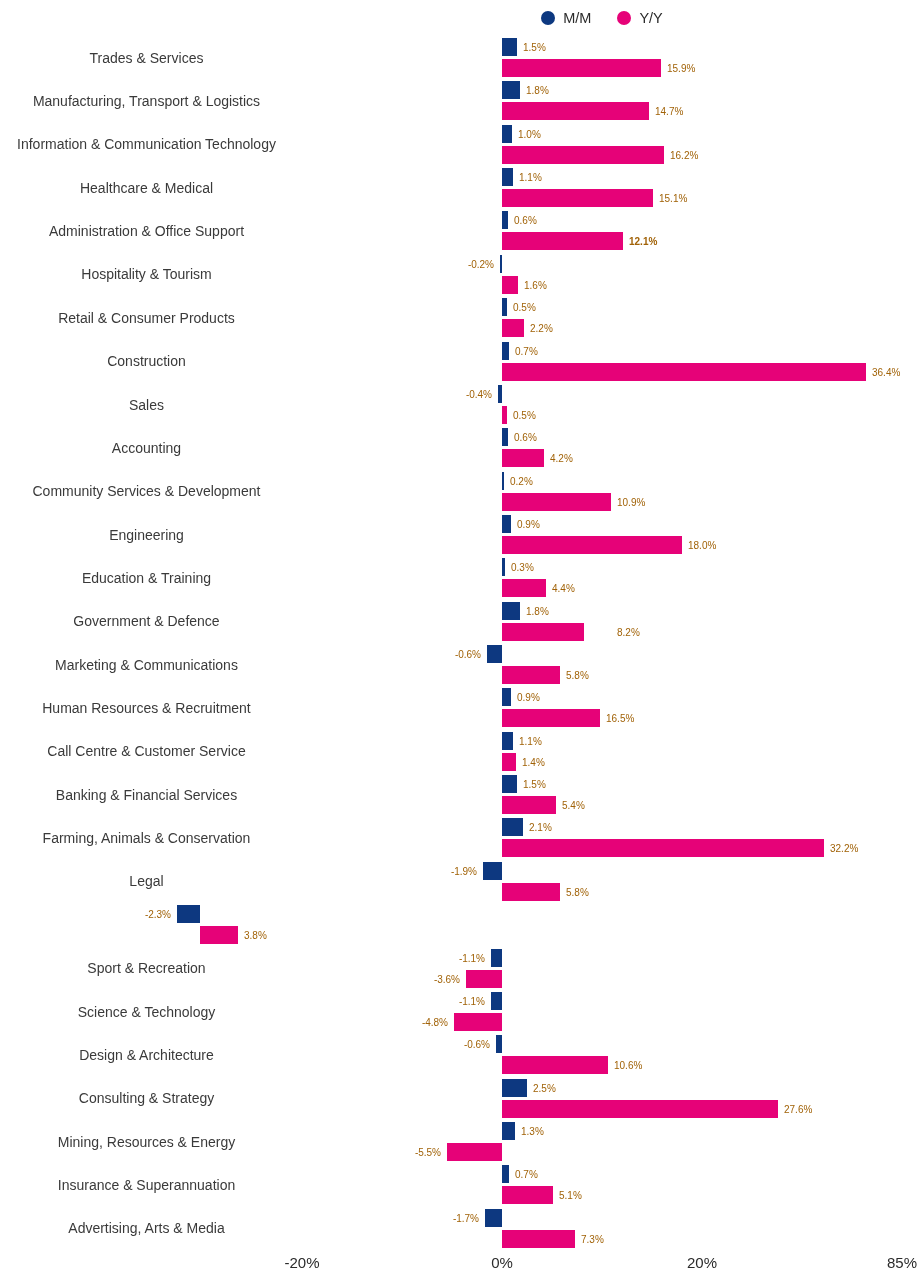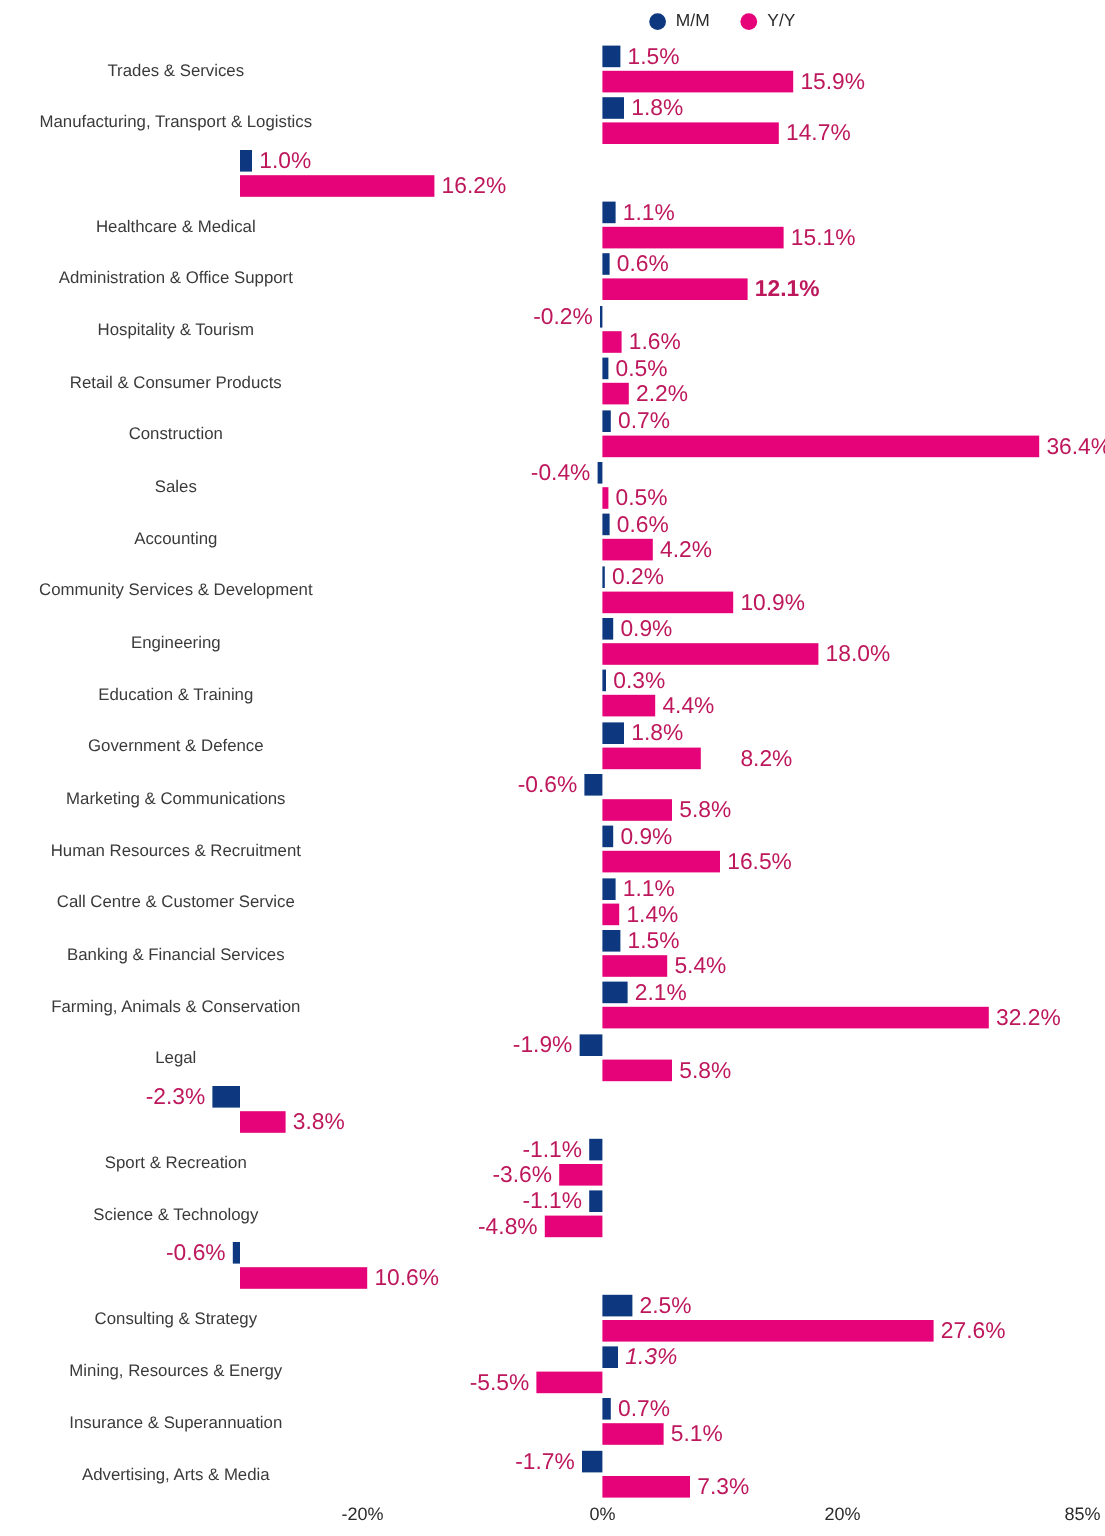--- a/index.html
+++ b/index.html
@@ -15,21 +15,21 @@
   
   .rows{position:absolute;top:36px;left:0;width:921px;height:1214px;
         display:flex;flex-direction:column;}
   .row{flex:1 1 0;display:flex;align-items:center;}
   .cat-label{width:302px;box-sizing:border-box;padding-right:9px;text-align:center;
              font-size:14px;color:#3a3a3a;line-height:1.15;}
   .plot{position:relative;width:600px;height:100%;}
   .bar{position:absolute;height:18px;}
   .bar-mm{top:2px;}
   .bar-yy{top:23px;}
-  .val{position:absolute;height:18px;line-height:19px;font-size:19px;color:#be185d;
+  .val{position:absolute;height:18px;line-height:19px;font-size:10px;color:#a16207;
        white-space:nowrap;}
   .val-mm{top:2px;}
   .val-yy{top:23px;}
 
   
   .xaxis{position:absolute;left:302px;top:1250px;width:600px;height:30px;}
   .tick{position:absolute;top:4px;transform:translateX(-50%);font-size:15px;color:#2b2b2b;}
 </style>
 </head>
 <body>
@@ -62,20 +62,21 @@
       <div class="cat-label">Manufacturing, Transport &amp; Logistics</div>
       <div class="plot">
         <div class="bar bar-mm" style="width: 18px; background: rgb(13, 56, 128); left: 200px;"></div>
         <div class="val val-mm" style="left: 224px;">1.8%</div>
         <div class="bar bar-yy" style="width: 147px; background: rgb(230, 2, 120); left: 200px;"></div>
         <div class="val val-yy" style="left: 353px;">14.7%</div>
       </div>
     </div>
 
     <div class="row">
+      <div class="cat-label">Information &amp; Communication Technology</div>
       <div class="plot">
         <div class="bar bar-mm" style="width: 10px; background: rgb(13, 56, 128); left: 200px;"></div>
         <div class="val val-mm" style="left: 216px;">1.0%</div>
         <div class="bar bar-yy" style="width: 162px; background: rgb(230, 2, 120); left: 200px;"></div>
         <div class="val val-yy" style="left: 368px;">16.2%</div>
       </div>
     </div>
 
     <div class="row">
       <div class="cat-label">Healthcare &amp; Medical</div>
@@ -270,20 +271,21 @@
       <div class="cat-label">Science &amp; Technology</div>
       <div class="plot">
         <div class="bar bar-mm" style="width: 11px; background: rgb(13, 56, 128); left: 189px;"></div>
         <div class="val val-mm" style="right: 417px;">-1.1%</div>
         <div class="bar bar-yy" style="width: 48px; background: rgb(230, 2, 120); left: 152px;"></div>
         <div class="val val-yy" style="right: 454px;">-4.8%</div>
       </div>
     </div>
 
     <div class="row">
+      <div class="cat-label">Design &amp; Architecture</div>
       <div class="plot">
         <div class="bar bar-mm" style="width: 6px; background: rgb(13, 56, 128); left: 194px;"></div>
         <div class="val val-mm" style="right: 412px;">-0.6%</div>
         <div class="bar bar-yy" style="width: 106px; background: rgb(230, 2, 120); left: 200px;"></div>
         <div class="val val-yy" style="left: 312px;">10.6%</div>
       </div>
     </div>
 
     <div class="row">
       <div class="cat-label">Consulting &amp; Strategy</div>
@@ -292,21 +294,21 @@
         <div class="val val-mm" style="left: 231px;">2.5%</div>
         <div class="bar bar-yy" style="width: 276px; background: rgb(230, 2, 120); left: 200px;"></div>
         <div class="val val-yy" style="left: 482px;">27.6%</div>
       </div>
     </div>
 
     <div class="row">
       <div class="cat-label">Mining, Resources &amp; Energy</div>
       <div class="plot">
         <div class="bar bar-mm" style="width: 13px; background: rgb(13, 56, 128); left: 200px;"></div>
-        <div class="val val-mm" style="left: 219px; font-style: italic;">1.3%</div>
+        <div class="val val-mm" style="left: 219px;">1.3%</div>
         <div class="bar bar-yy" style="width: 55px; background: rgb(230, 2, 120); left: 145px;"></div>
         <div class="val val-yy" style="right: 461px;">-5.5%</div>
       </div>
     </div>
 
     <div class="row">
       <div class="cat-label">Insurance &amp; Superannuation</div>
       <div class="plot">
         <div class="bar bar-mm" style="width: 7px; background: rgb(13, 56, 128); left: 200px;"></div>
         <div class="val val-mm" style="left: 213px;">0.7%</div>

